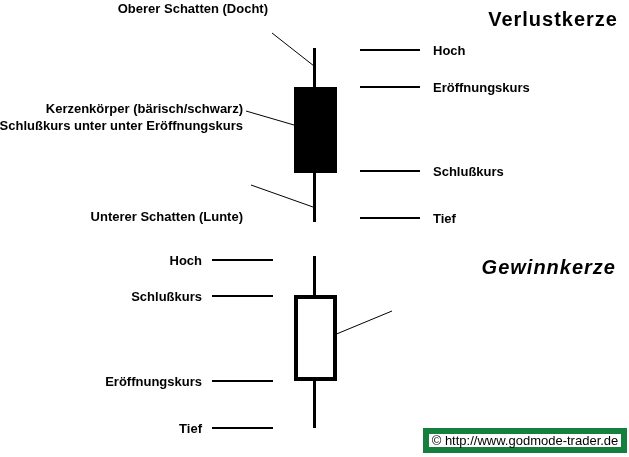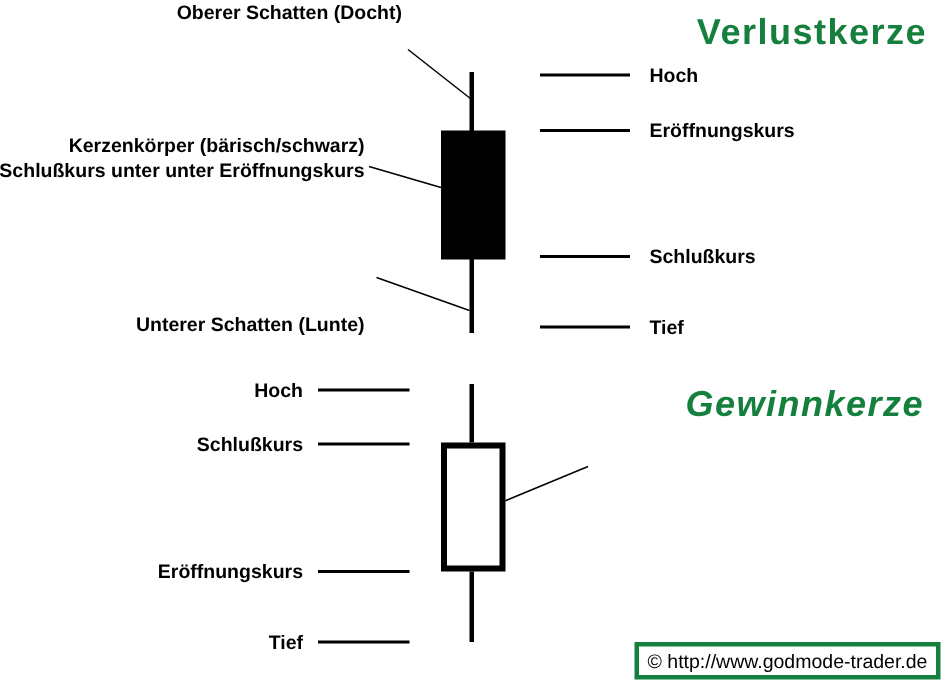--- a/index.html
+++ b/index.html
@@ -18,44 +18,45 @@
     font-weight: bold;
     white-space: nowrap;
     transform: translateY(-50%);
   }
   .lbl-block {
     position: absolute;
     font-size: 13px;
     font-weight: bold;
     line-height: 17px;
     white-space: nowrap;
+    margin-top: 12px;
   }
   .ra { text-align: right; }
   .title {
     position: absolute;
-    font-size: 24px;
+    font-size: 20px;
     font-weight: bold;
-    color: #15803d;
+    color: #000000;
     white-space: nowrap;
     letter-spacing: 1px;
   }
   .tick { position: absolute; height: 2px; background: #000000; }
   .wick { position: absolute; width: 3px; background: #000000; }
   .body-black { position: absolute; background: #000000; }
   .body-white {
     position: absolute;
     background: #ffffff;
     border: 4px solid #000000;
     box-sizing: border-box;
   }
   .leaders { position: absolute; left: 0; top: 0; }
   .copyright-box {
     position: absolute;
     left: 423px; top: 428px; width: 204px; height: 25px;
-    border: 3px solid #15803d;
+    border: 6px solid #15803d;
     box-sizing: border-box;
     display: flex; align-items: center; justify-content: center;
     font-size: 13px;
     white-space: nowrap;
   }
 </style>
 </head>
 <body>
 
 <div class="canvas">

